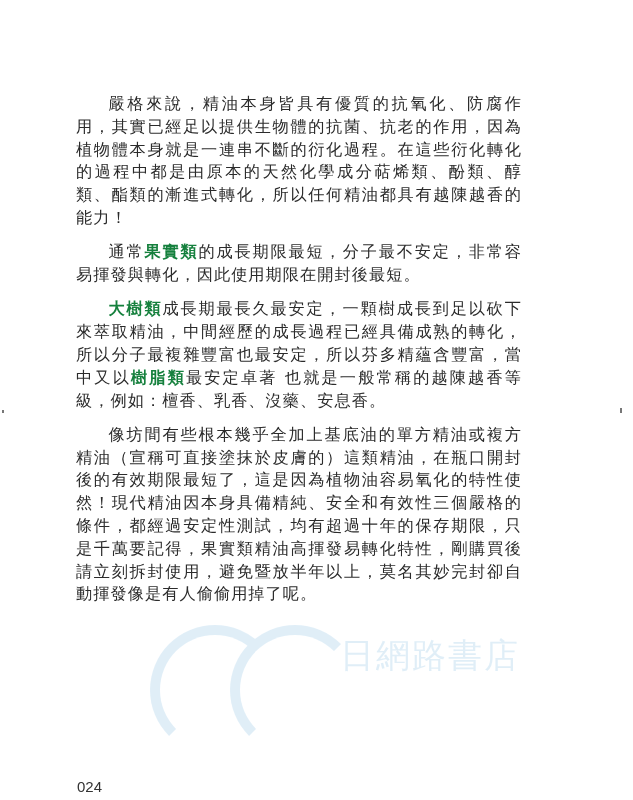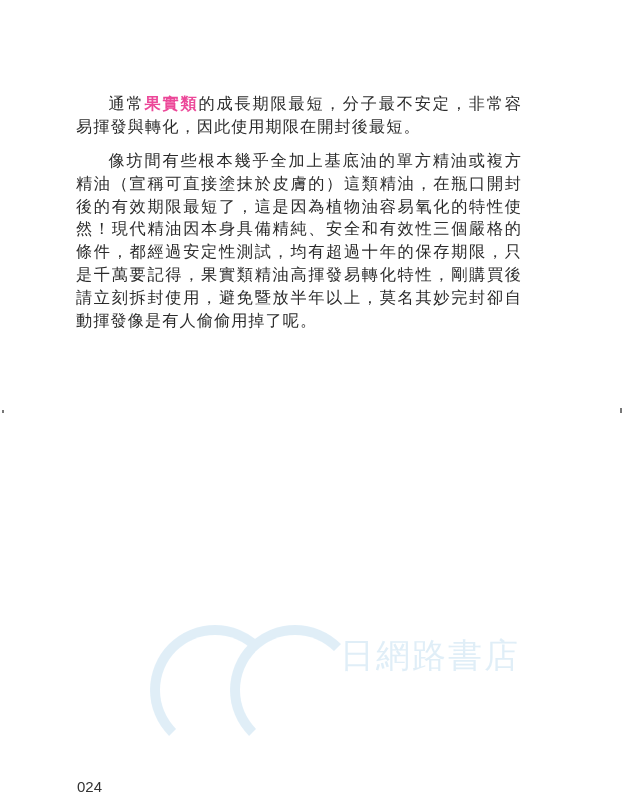--- a/index.html
+++ b/index.html
@@ -13,21 +13,21 @@
   }
   .para {
     margin: 0 0 11.5px 0;
     font-size: 16.2px;
     line-height: 22.8px;
     letter-spacing: 1.05px;
     text-indent: 2em;
     text-align: justify;
     word-break: break-all;
   }
-  .para b { font-weight: bold; color: #ec4899; }
+  .para b { font-weight: bold; color: #15803d; }
   .page-number {
     position: absolute; left: 77px; top: 778px;
     font-family: "Liberation Sans", sans-serif; font-size: 15px; color: #333;
   }
   .mark { position: absolute; width: 2px; height: 3px; background: #777; }
   .watermark {
     position: absolute; left: 150px; top: 615px; width: 330px; height: 110px;
     pointer-events: none; opacity: 0.18;
   }
   .wm-ring {
@@ -45,17 +45,19 @@
 <div class="mark" style="left:2px; top:410px;"></div>
 <div class="mark" style="left:620px; top:408px; height:5px;"></div>
 
 <div class="watermark">
   <div class="wm-ring" style="left:0; top:10px; width:110px; height:110px;"></div>
   <div class="wm-ring" style="left:80px; top:10px; width:110px; height:110px;"></div>
   <div class="wm-text">日網路書店</div>
 </div>
 
 <div class="page-body">
+  <p class="para"><span>嚴格來說，精油本身皆具有優質的抗氧化、防腐作用，其實已經足以提供生物體的抗菌、抗老的作用，因為植物體本身就是一連串不斷的衍化過程。在這些衍化轉化的過程中都是由原本的天然化學成分萜烯類、酚類、醇類、酯類的漸進式轉化，所以任何精油都具有越陳越香的能力！</span></p>
   <p class="para"><span>通常</span><b>果實類</b><span>的成長期限最短，分子最不安定，非常容易揮發與轉化，因此使用期限在開封後最短。</span></p>
+  <p class="para"><b>大樹類</b><span>成長期最長久最安定，一顆樹成長到足以砍下來萃取精油，中間經歷的成長過程已經具備成熟的轉化，所以分子最複雜豐富也最安定，所以芬多精蘊含豐富，當中又以</span><b>樹脂類</b><span>最安定卓著 也就是一般常稱的越陳越香等級，例如：檀香、乳香、沒藥、安息香。</span></p>
   <p class="para"><span>像坊間有些根本幾乎全加上基底油的單方精油或複方精油（宣稱可直接塗抹於皮膚的）這類精油，在瓶口開封後的有效期限最短了，這是因為植物油容易氧化的特性使然！現代精油因本身具備精純、安全和有效性三個嚴格的條件，都經過安定性測試，均有超過十年的保存期限，只是千萬要記得，果實類精油高揮發易轉化特性，剛購買後請立刻拆封使用，避免暨放半年以上，莫名其妙完封卻自動揮發像是有人偷偷用掉了呢。</span></p>
 </div>
 
 <div class="page-number">024</div>
 
 </body></html>

